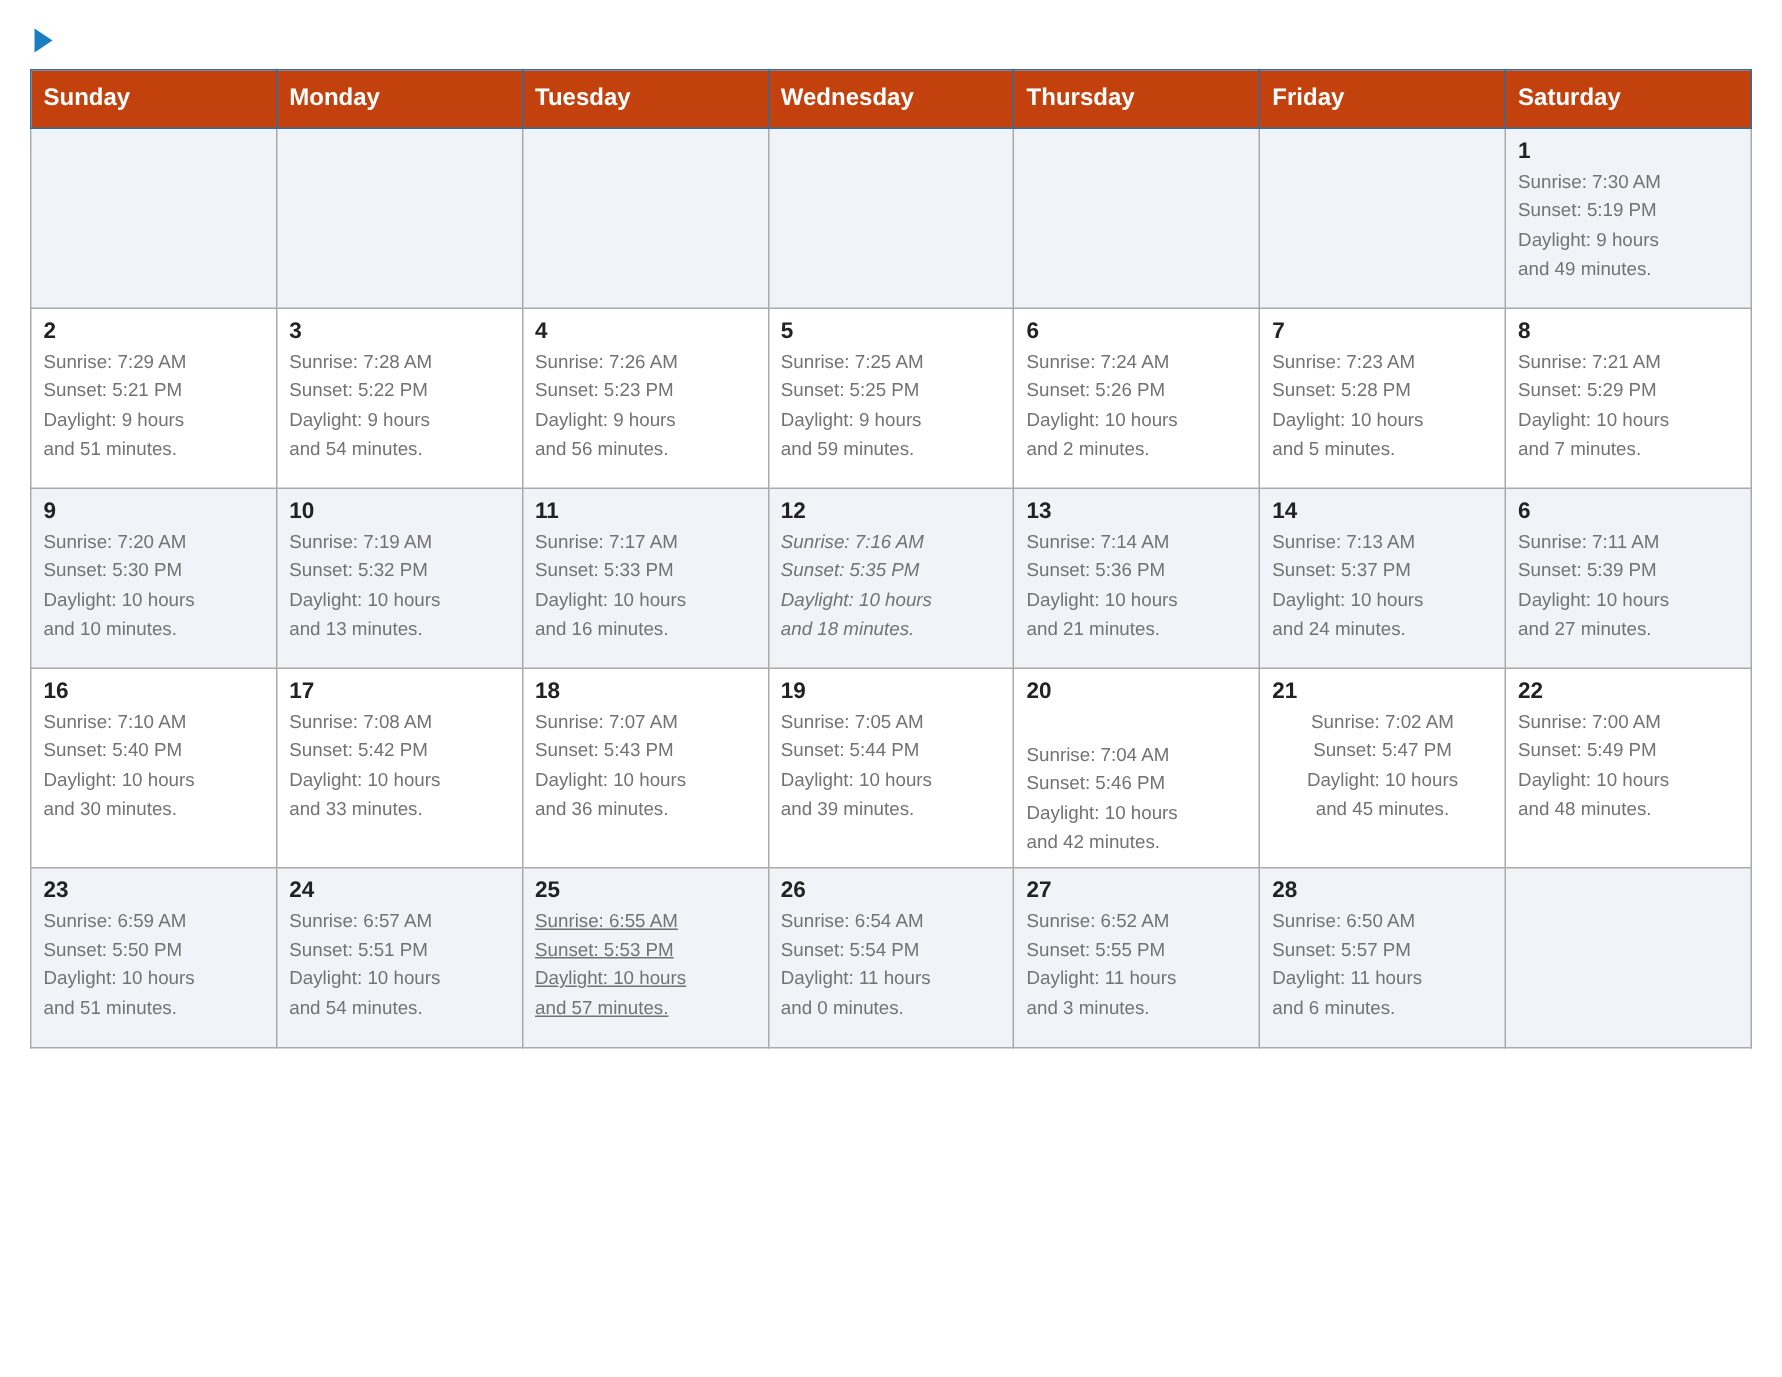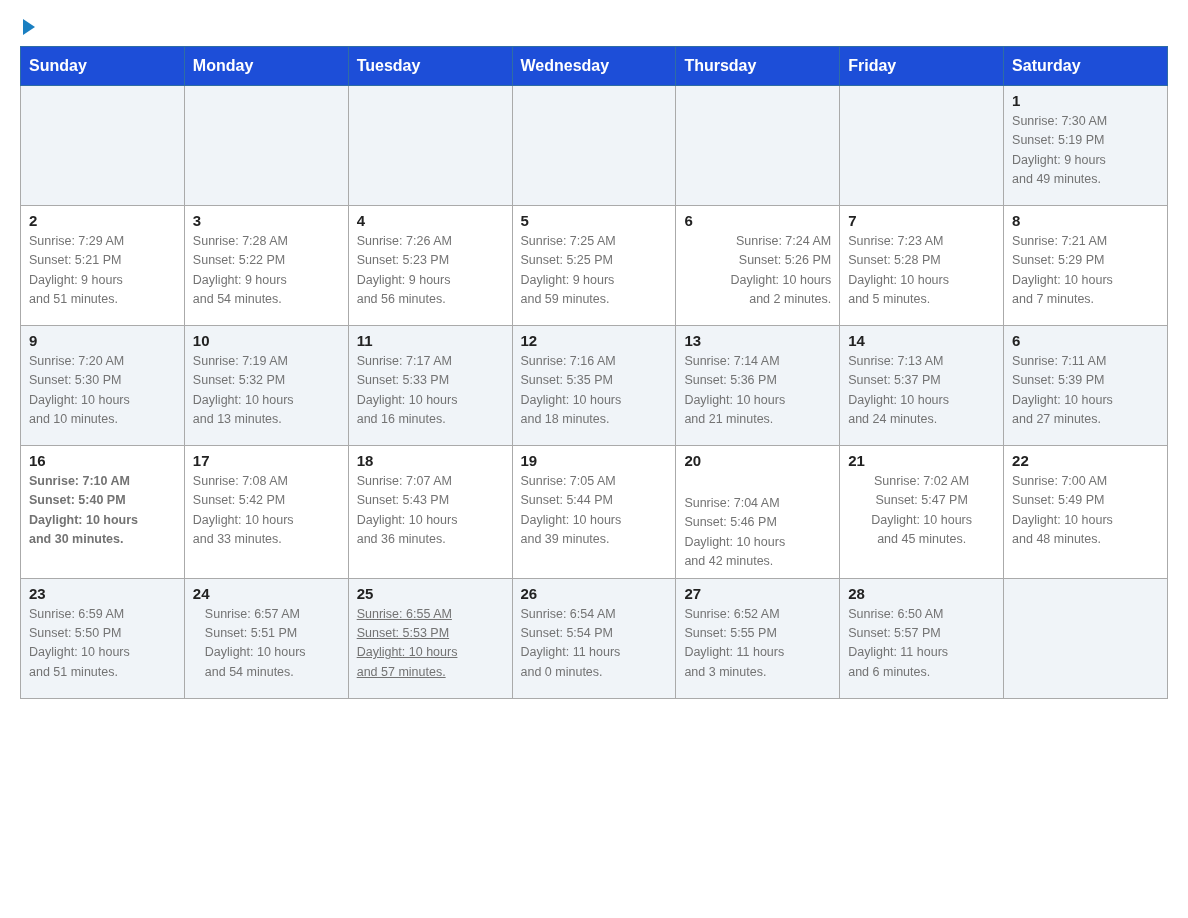--- a/index.html
+++ b/index.html
@@ -30,21 +30,21 @@
       font-weight: normal;
       color: #444;
       margin-top: 4px;
     }
     .calendar {
       width: 100%;
       border-collapse: collapse;
       margin-top: 8px;
     }
     .calendar thead tr th {
-      background-color: #1d4ed8;
+      background-color: #c2410c;
       color: #fff;
       font-size: 16px;
       font-weight: bold;
       padding: 10px 8px;
       text-align: left;
       border: 1px solid #2e6da4;
     }
     .calendar tbody tr td {
       border: 1px solid #aaa;
       vertical-align: top;
@@ -182,21 +182,21 @@
         </td>
         <td>
           <span class="day-number">5</span>
           <div class="day-info" style="white-space: pre-line;">Sunrise: 7:25 AM
 Sunset: 5:25 PM
 Daylight: 9 hours
 and 59 minutes.</div>
         </td>
         <td>
           <span class="day-number">6</span>
-          <div class="day-info" style="white-space: pre-line; text-align: right;">Sunrise: 7:24 AM
+          <div class="day-info" style="white-space: pre-line;">Sunrise: 7:24 AM
 Sunset: 5:26 PM
 Daylight: 10 hours
 and 2 minutes.</div>
         </td>
         <td>
           <span class="day-number">7</span>
           <div class="day-info" style="white-space: pre-line;">Sunrise: 7:23 AM
 Sunset: 5:28 PM
 Daylight: 10 hours
 and 5 minutes.</div>
@@ -226,21 +226,21 @@
         </td>
         <td>
           <span class="day-number">11</span>
           <div class="day-info" style="white-space: pre-line;">Sunrise: 7:17 AM
 Sunset: 5:33 PM
 Daylight: 10 hours
 and 16 minutes.</div>
         </td>
         <td>
           <span class="day-number">12</span>
-          <div class="day-info" style="white-space: pre-line;">Sunrise: 7:16 AM
+          <div class="day-info" style="white-space: pre-line; font-style: italic;">Sunrise: 7:16 AM
 Sunset: 5:35 PM
 Daylight: 10 hours
 and 18 minutes.</div>
         </td>
         <td>
           <span class="day-number">13</span>
           <div class="day-info" style="white-space: pre-line;">Sunrise: 7:14 AM
 Sunset: 5:36 PM
 Daylight: 10 hours
 and 21 minutes.</div>
@@ -256,21 +256,21 @@
           <span class="day-number">6</span>
           <div class="day-info" style="white-space: pre-line;">Sunrise: 7:11 AM
 Sunset: 5:39 PM
 Daylight: 10 hours
 and 27 minutes.</div>
         </td>
       </tr>
       <tr>
         <td>
           <span class="day-number">16</span>
-          <div class="day-info" style="white-space: pre-line; font-weight: bold;">Sunrise: 7:10 AM
+          <div class="day-info" style="white-space: pre-line;">Sunrise: 7:10 AM
 Sunset: 5:40 PM
 Daylight: 10 hours
 and 30 minutes.</div>
         </td>
         <td>
           <span class="day-number">17</span>
           <div class="day-info" style="white-space: pre-line;">Sunrise: 7:08 AM
 Sunset: 5:42 PM
 Daylight: 10 hours
 and 33 minutes.</div>
@@ -314,21 +314,21 @@
       <tr>
         <td>
           <span class="day-number">23</span>
           <div class="day-info" style="white-space: pre-line;">Sunrise: 6:59 AM
 Sunset: 5:50 PM
 Daylight: 10 hours
 and 51 minutes.</div>
         </td>
         <td>
           <span class="day-number">24</span>
-          <div class="day-info" style="white-space: pre-line; margin-left: 12px;">Sunrise: 6:57 AM
+          <div class="day-info" style="white-space: pre-line;">Sunrise: 6:57 AM
 Sunset: 5:51 PM
 Daylight: 10 hours
 and 54 minutes.</div>
         </td>
         <td>
           <span class="day-number">25</span>
           <div class="day-info" style="white-space: pre-line; text-decoration: underline;">Sunrise: 6:55 AM
 Sunset: 5:53 PM
 Daylight: 10 hours
 and 57 minutes.</div>

